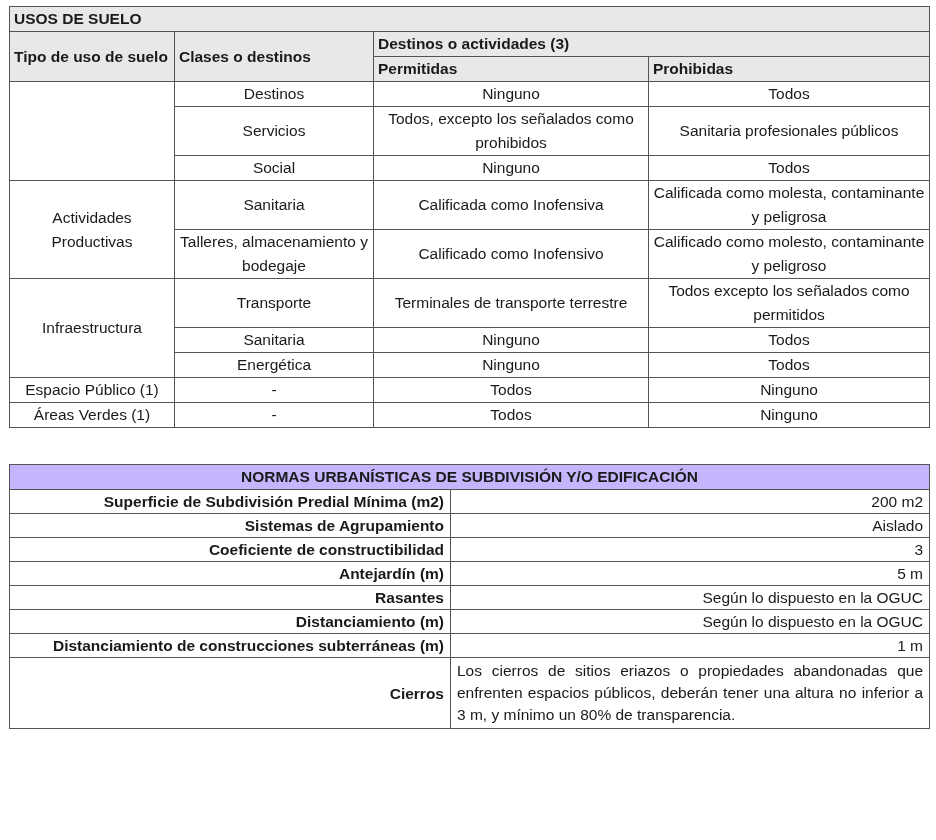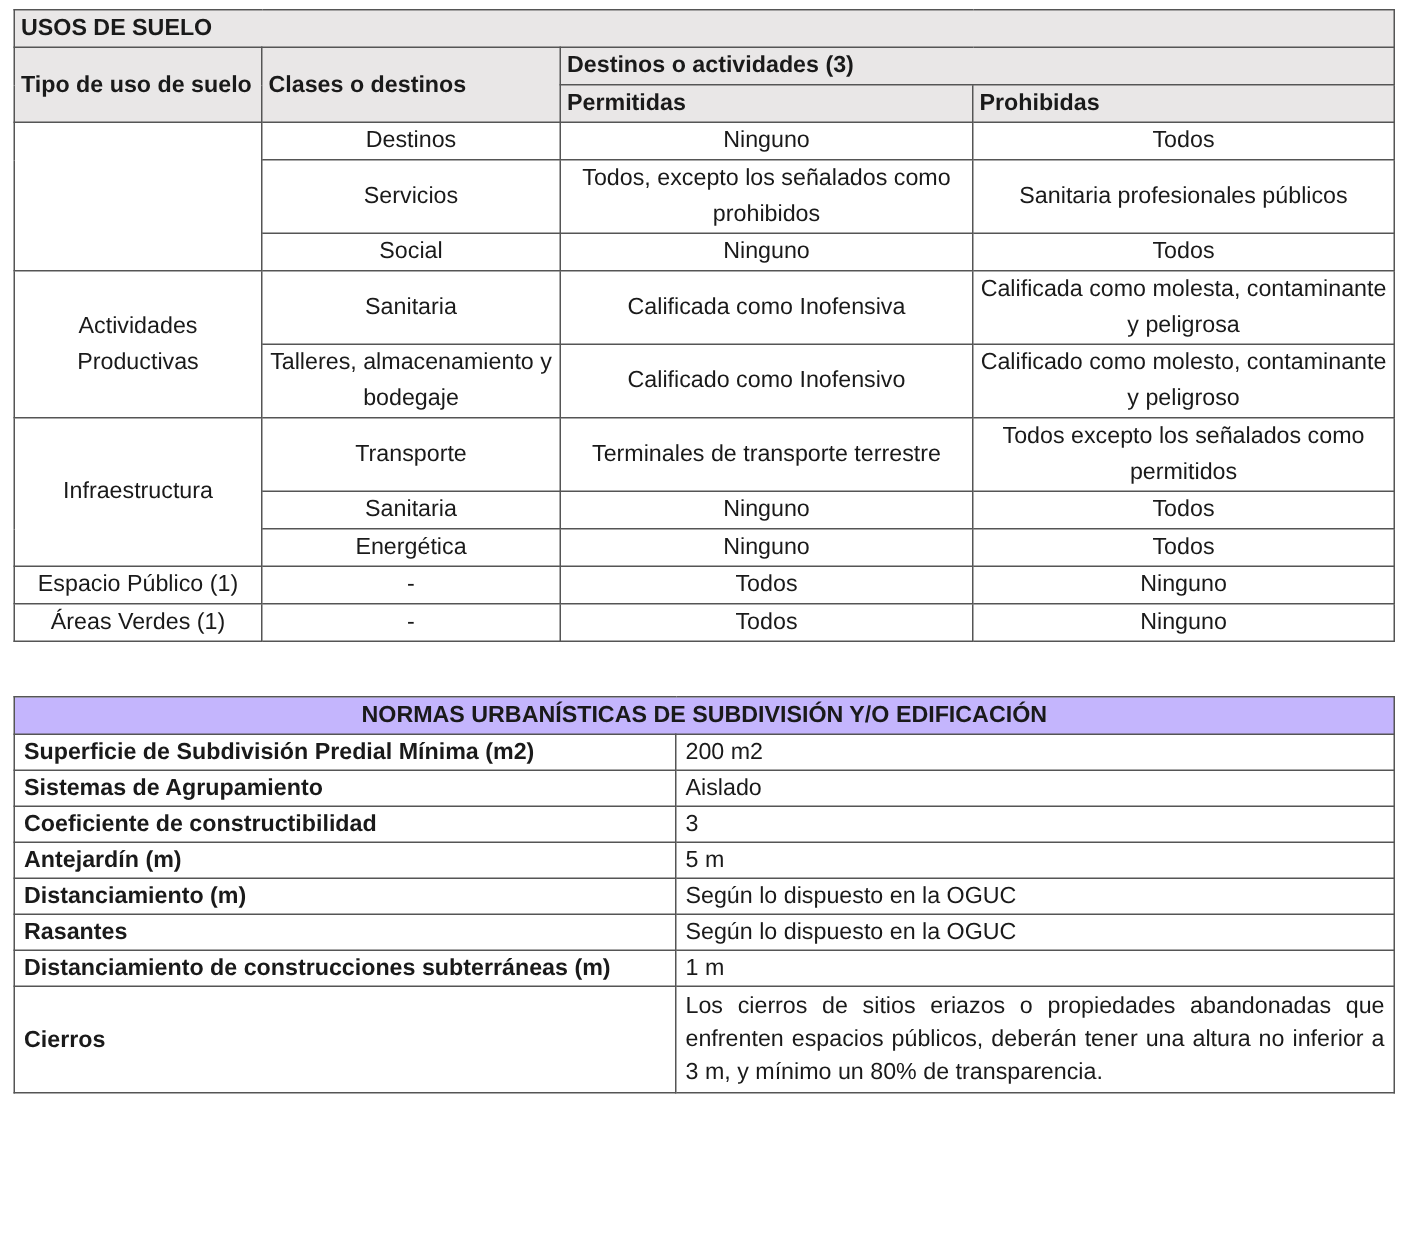--- a/index.html
+++ b/index.html
@@ -5,21 +5,21 @@
   html, body { margin:0; padding:0; background:#ffffff; }
   body { width:936px; height:840px; position:relative; font-family:"Liberation Sans", sans-serif; color:#1a1a1a; overflow:hidden; }
   table { border-collapse:collapse; position:absolute; table-layout:fixed; }
   td, th { border:1px solid #555555; font-size:15.5px; line-height:24px; padding:0 4px; }
   #usos { left:9px; top:6px; width:920px; }
   #usos td { text-align:center; vertical-align:middle; }
   #usos th { background:#e9e7e7; font-weight:bold; text-align:left; vertical-align:middle; }
   #usos .h1 { height:23px; }
   #normas { left:9px; top:464px; width:920px; }
   #normas th { background:#c4b5fd; font-weight:bold; text-align:center; height:22px; }
-  #normas td { height:22px; line-height:23px; text-align:left; vertical-align:middle; padding:0 6px; }
+  #normas td { height:22px; line-height:23px; text-align:right; vertical-align:middle; padding:0 6px; }
   #normas td.lbl { font-weight:bold; }
   #normas td.long { line-height:22px; text-align:justify; padding:2px 6px; }
 </style>
 </head>
 <body>
 
 <table id="usos">
   <colgroup>
       <col style="width:165px">
       <col style="width:199px">
@@ -121,25 +121,25 @@
       </tr>
   <tr>
         <td class="lbl">Coeficiente de constructibilidad</td>
         <td>3</td>
       </tr>
   <tr>
         <td class="lbl">Antejardín (m)</td>
         <td>5 m</td>
       </tr>
   <tr>
-        <td class="lbl">Distanciamiento (m)</td>
+        <td class="lbl">Rasantes</td>
         <td>Según lo dispuesto en la OGUC</td>
       </tr>
   <tr>
-        <td class="lbl">Rasantes</td>
+        <td class="lbl">Distanciamiento (m)</td>
         <td>Según lo dispuesto en la OGUC</td>
       </tr>
   <tr>
         <td class="lbl">Distanciamiento de construcciones subterráneas (m)</td>
         <td>1 m</td>
       </tr>
   <tr>
         <td class="lbl">Cierros</td>
         <td class="long">Los cierros de sitios eriazos o propiedades abandonadas que enfrenten espacios públicos, deberán tener una altura no inferior a 3 m, y mínimo un 80% de transparencia.</td>
       </tr>

